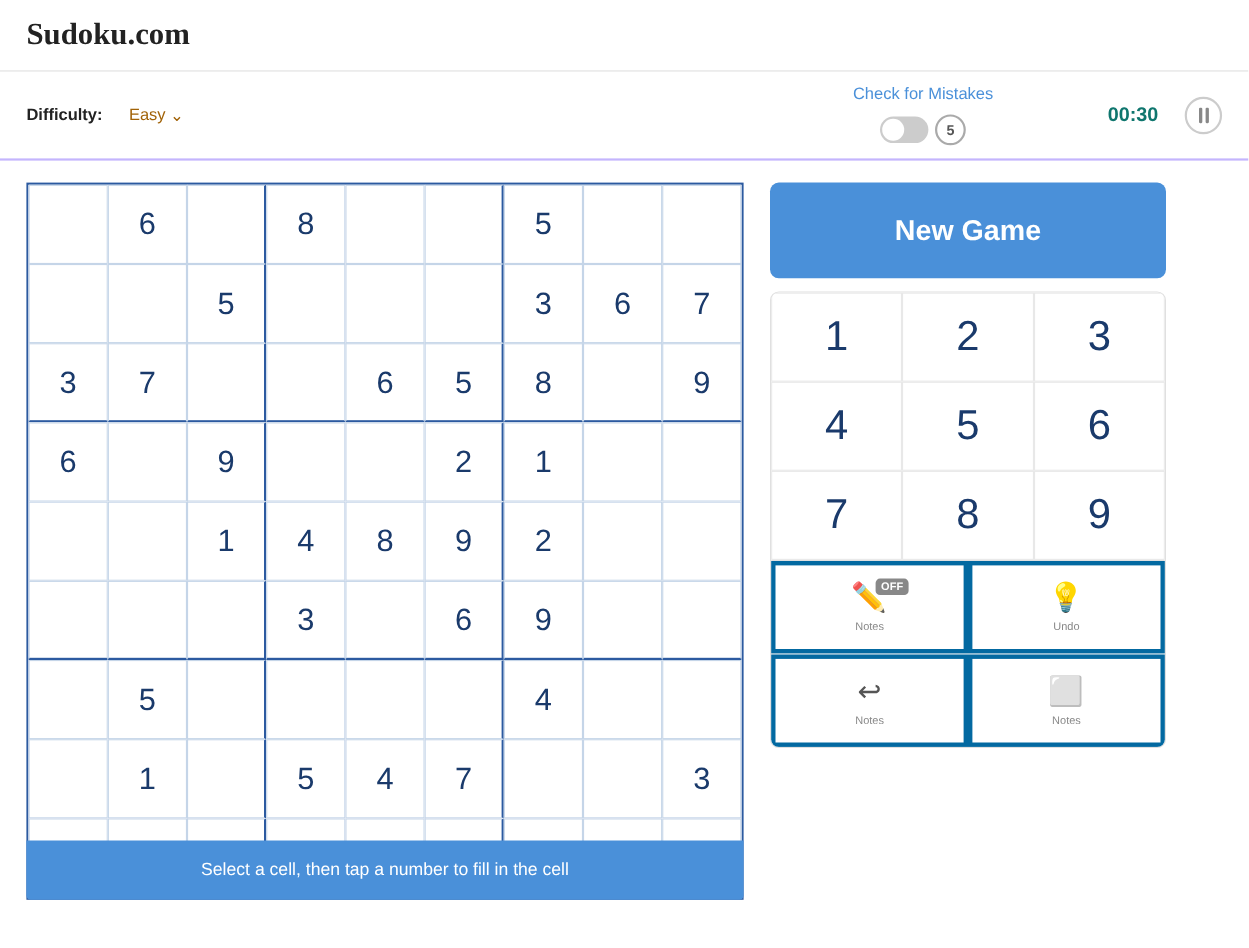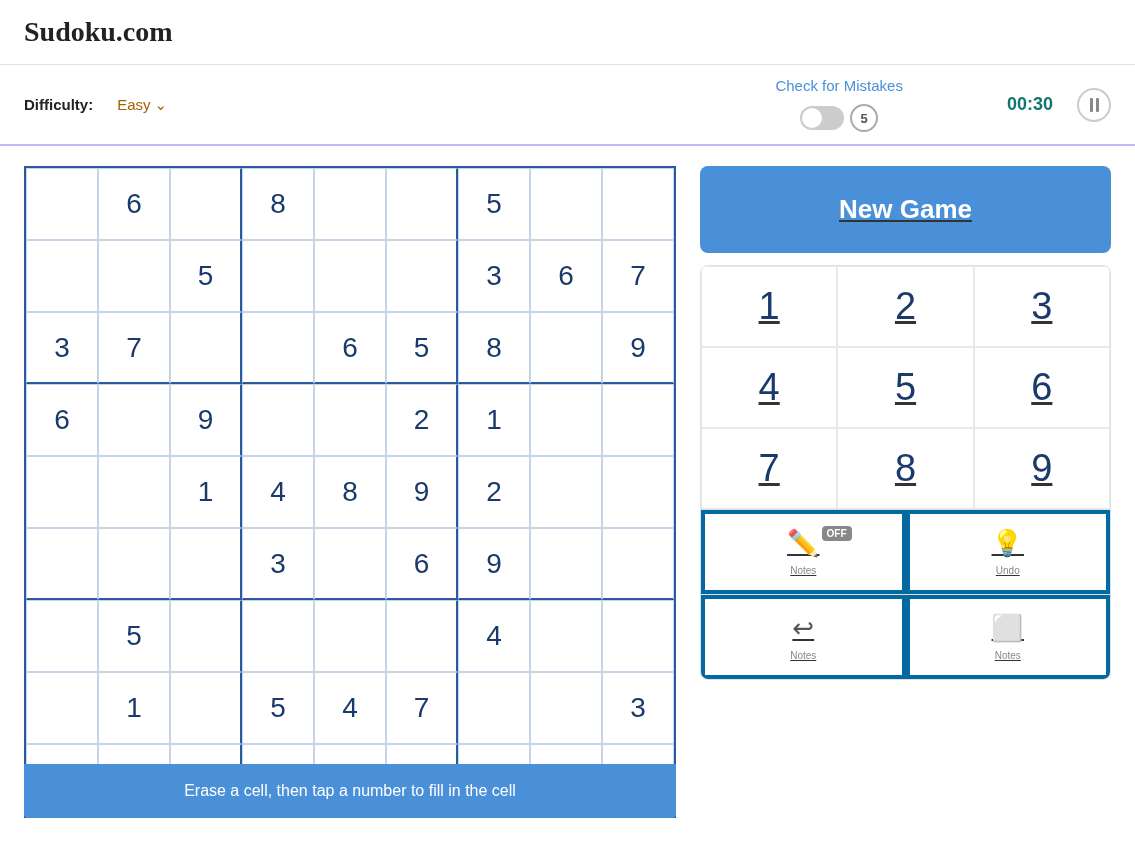--- a/index.html
+++ b/index.html
@@ -158,22 +158,21 @@
       padding: 18px;
       font-size: 16px;
       border-radius: 0 0 4px 4px;
     }
 
     
     .right-panel {
       display: flex;
       flex-direction: column;
       gap: 12px;
-      width: 411px;
-      text-decoration: underline;
+      width: 360px;
     }
     .new-game-btn {
       background: #4a90d9;
       color: #fff;
       border: none;
       border-radius: 8px;
       font-size: 26px;
       font-weight: 600;
       padding: 28px 0;
       cursor: pointer;
@@ -360,21 +359,21 @@
         <div class="cell"></div>
         <div class="cell right-thick"></div>
         <div class="cell"></div>
         <div class="cell"></div>
         <div class="cell right-thick"></div>
         <div class="cell"></div>
         <div class="cell"></div>
         <div class="cell"></div>
       </div>
     <div class="tooltip-banner">
-      <span>Erase a cell, then tap a number to fill in the cell</span>
+      <span>Select a cell, then tap a number to fill in the cell</span>
     </div>
   </div>
 
   <div class="right-panel">
     <button class="new-game-btn">New Game</button>
 
     <div class="number-pad">
       <div class="num-grid" id="num-grid">
 
       <div class="num-cell">1</div>

